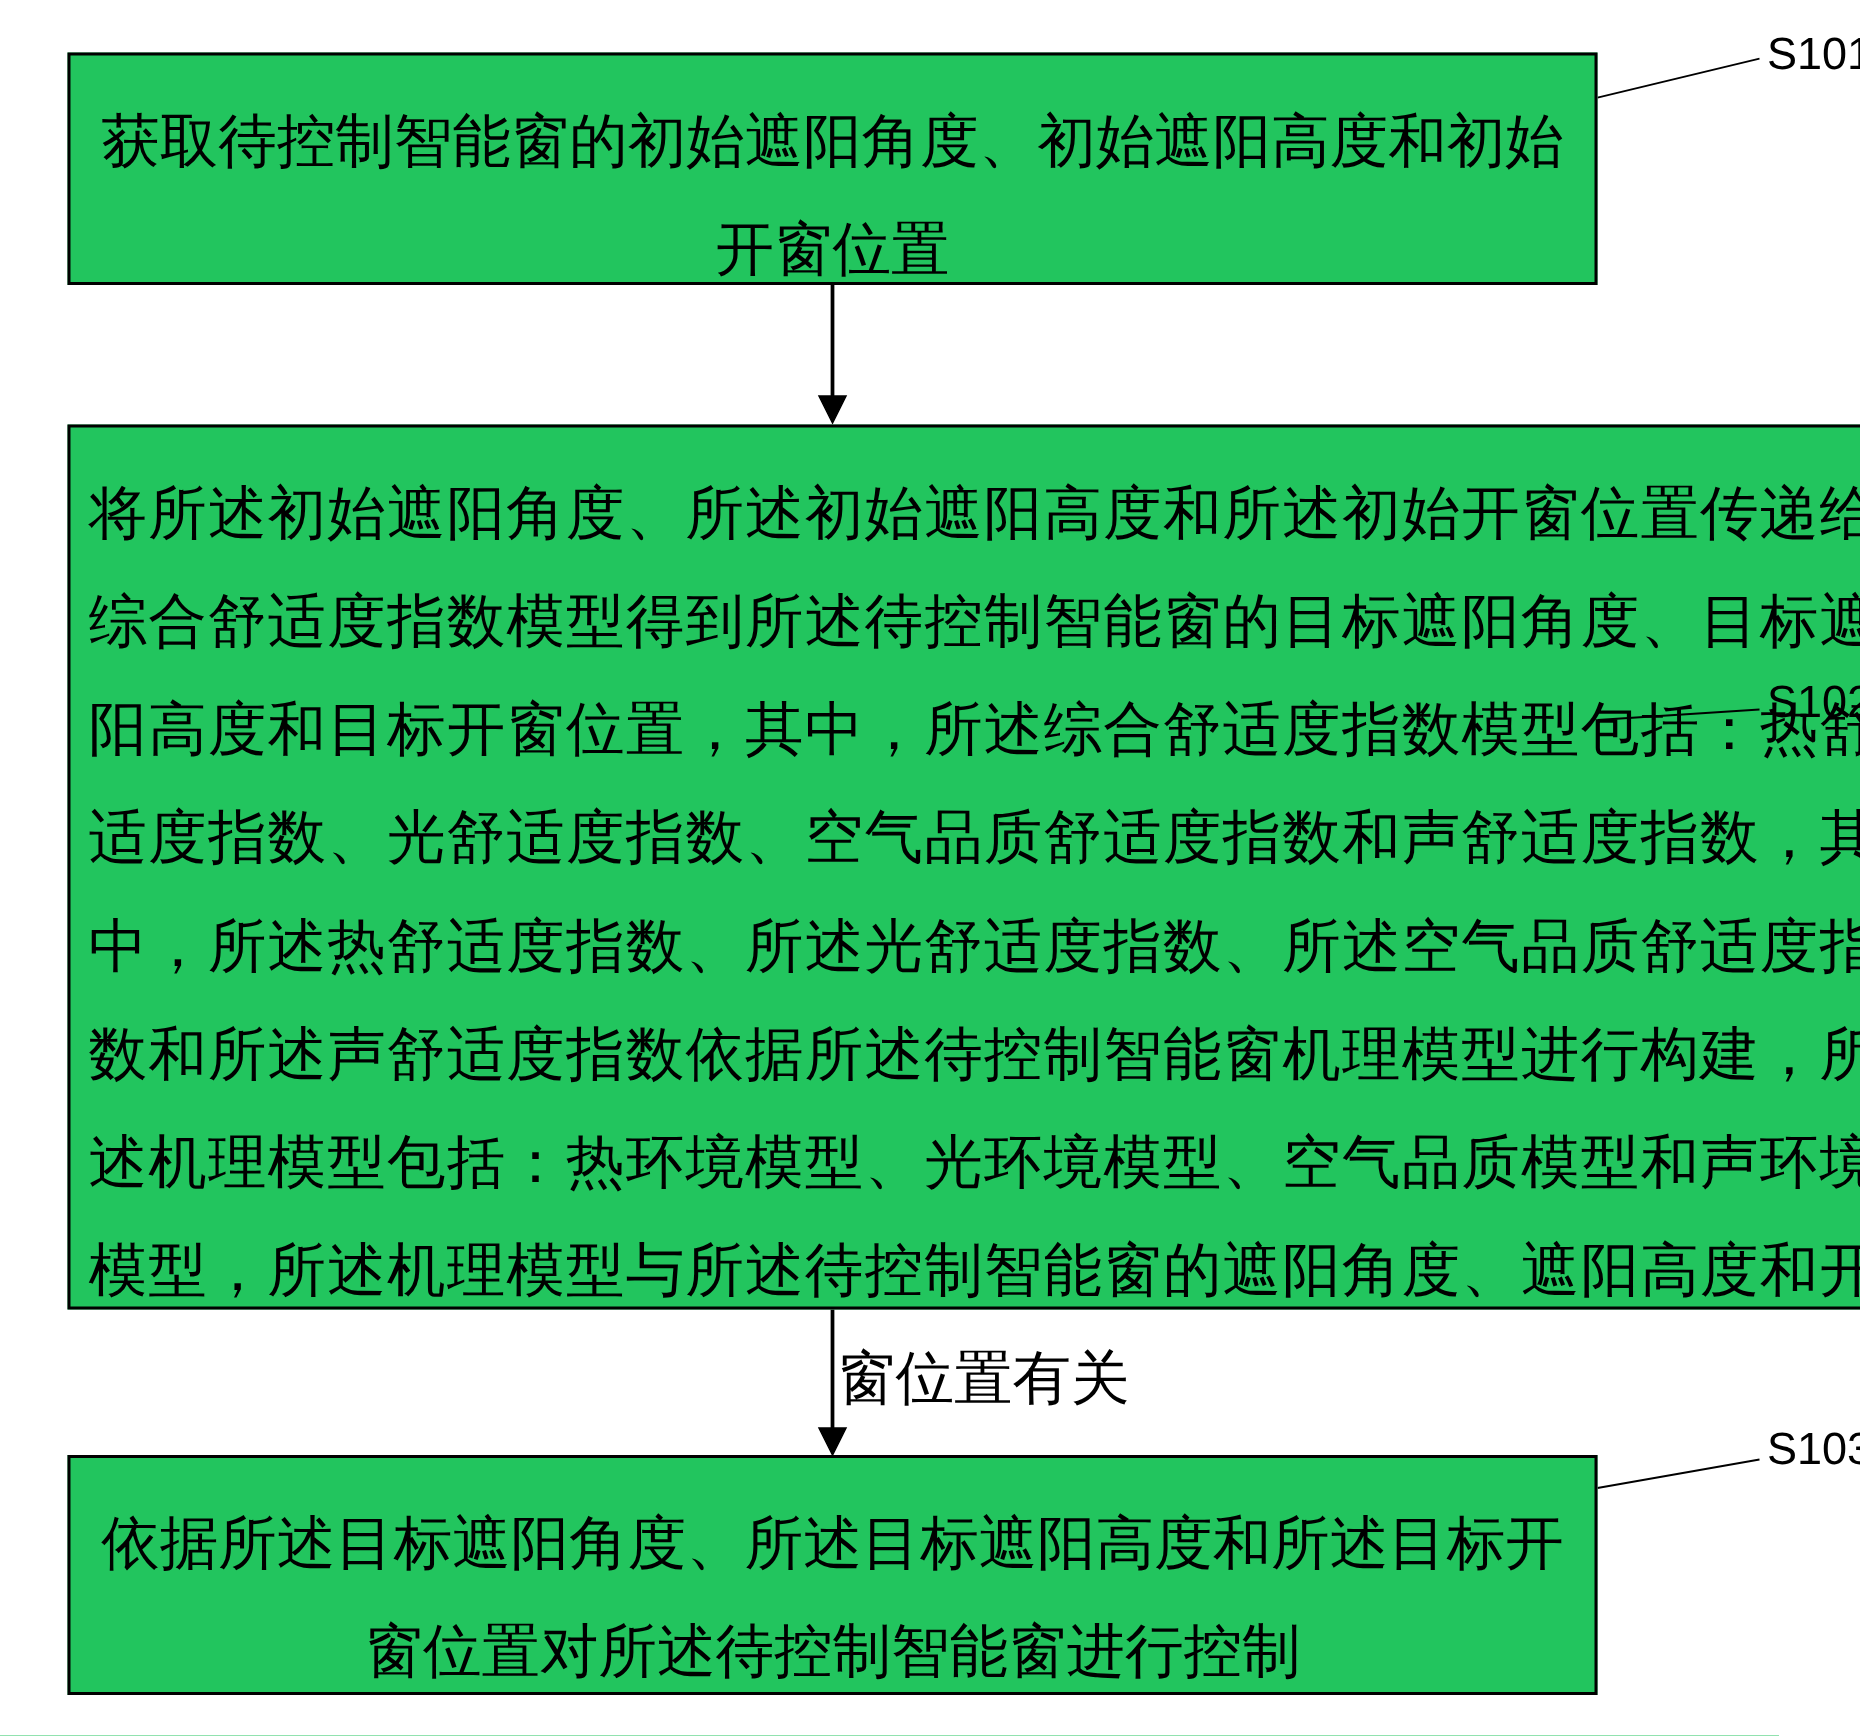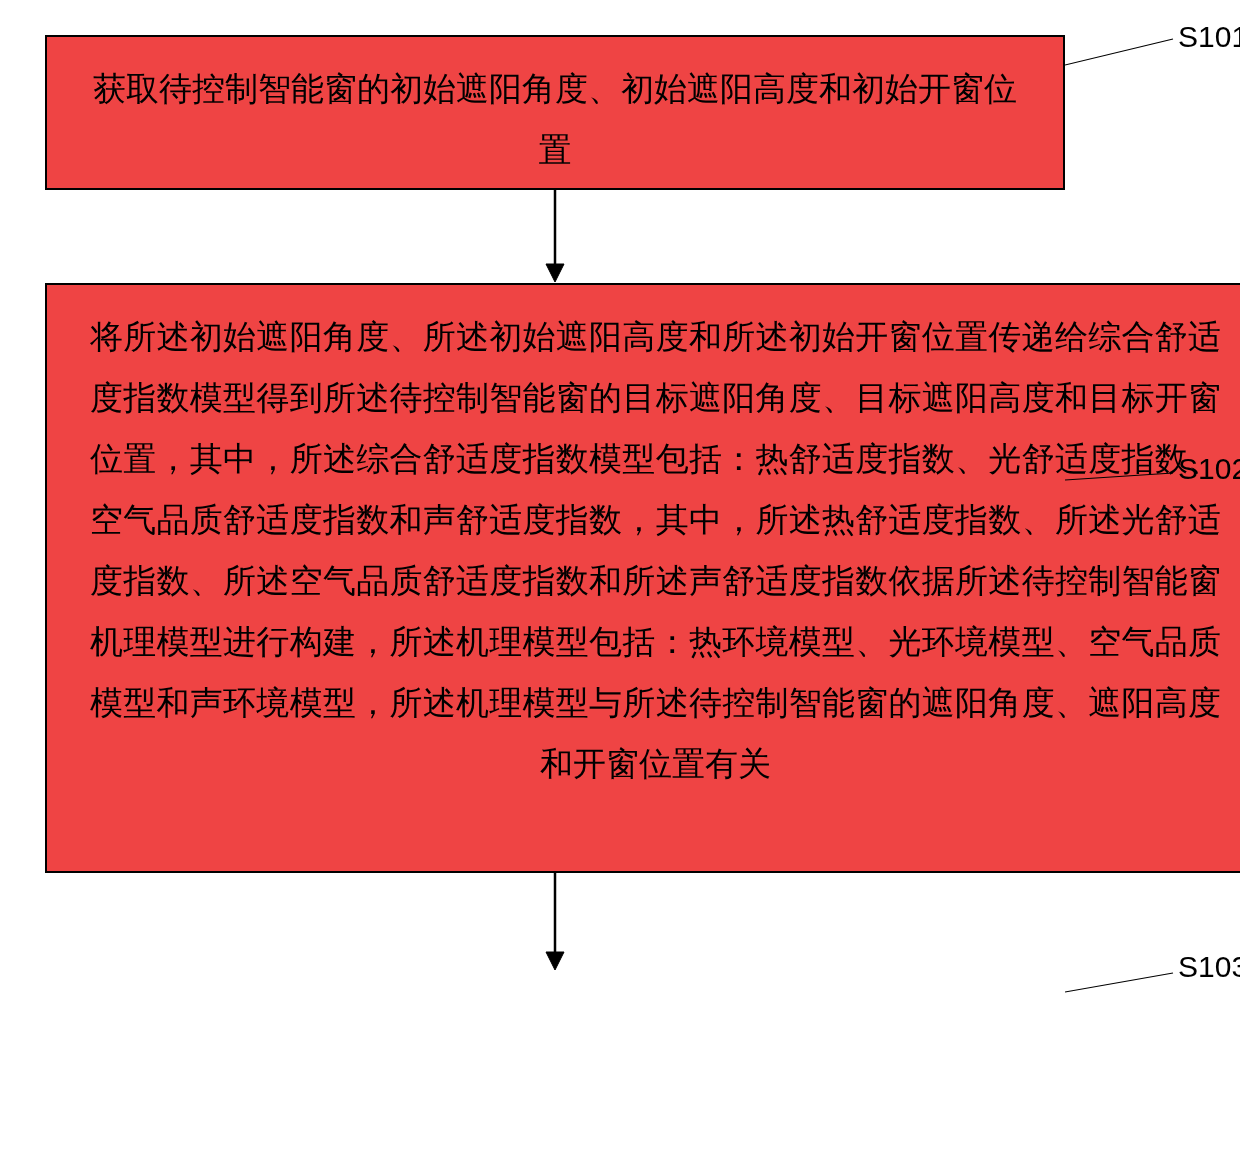--- a/index.html
+++ b/index.html
@@ -13,23 +13,23 @@
     position: relative;
   }
   .flow-container {
     position: relative;
     width: 100%;
     height: 100%;
   }
   .step-box {
     position: absolute;
     border: 2.5px solid #000;
-    background: #ef4444;
-    padding: 22px 43px;
-    font-size: 33px;
+    background: #22c55e;
+    padding: 22px 12px;
+    font-size: 39px;
     line-height: 1.85;
     text-align: justify;
     text-align-last: center;
   }
   .step-box.single-para {
     text-align: center;
     text-align-last: center;
   }
   .step-label {
     position: absolute;
@@ -67,18 +67,21 @@
   <svg class="connector" style="left:1045px; top:450px; width:115px; height:20px;">
     <line x1="0" y1="10" x2="108" y2="3" stroke-width="1.2"></line>
   </svg>
   <div class="step-label" style="left:1158px; top:432px;">S102</div>
 
   <svg class="connector" style="left:520px; top:853px; width:30px; height:100px;">
     <line x1="15" y1="0" x2="15" y2="85" stroke-width="2.5"></line>
     <polygon points="15,97 6,79 24,79" fill="#000"></polygon>
   </svg>
 
+  <div class="step-box single-para" style="left:25px; top:950px; width:1020px; height:160px;">
+    <span>依据所述目标遮阳角度、所述目标遮阳高度和所述目标开窗位置对所述待控制智能窗进行控制</span>
+  </div>
   <svg class="connector" style="left:1045px; top:950px; width:115px; height:25px;">
     <line x1="0" y1="22" x2="108" y2="3" stroke-width="1.2"></line>
   </svg>
   <div class="step-label" style="left:1158px; top:930px;">S103</div>
 
 </div>
 
 </body></html>

